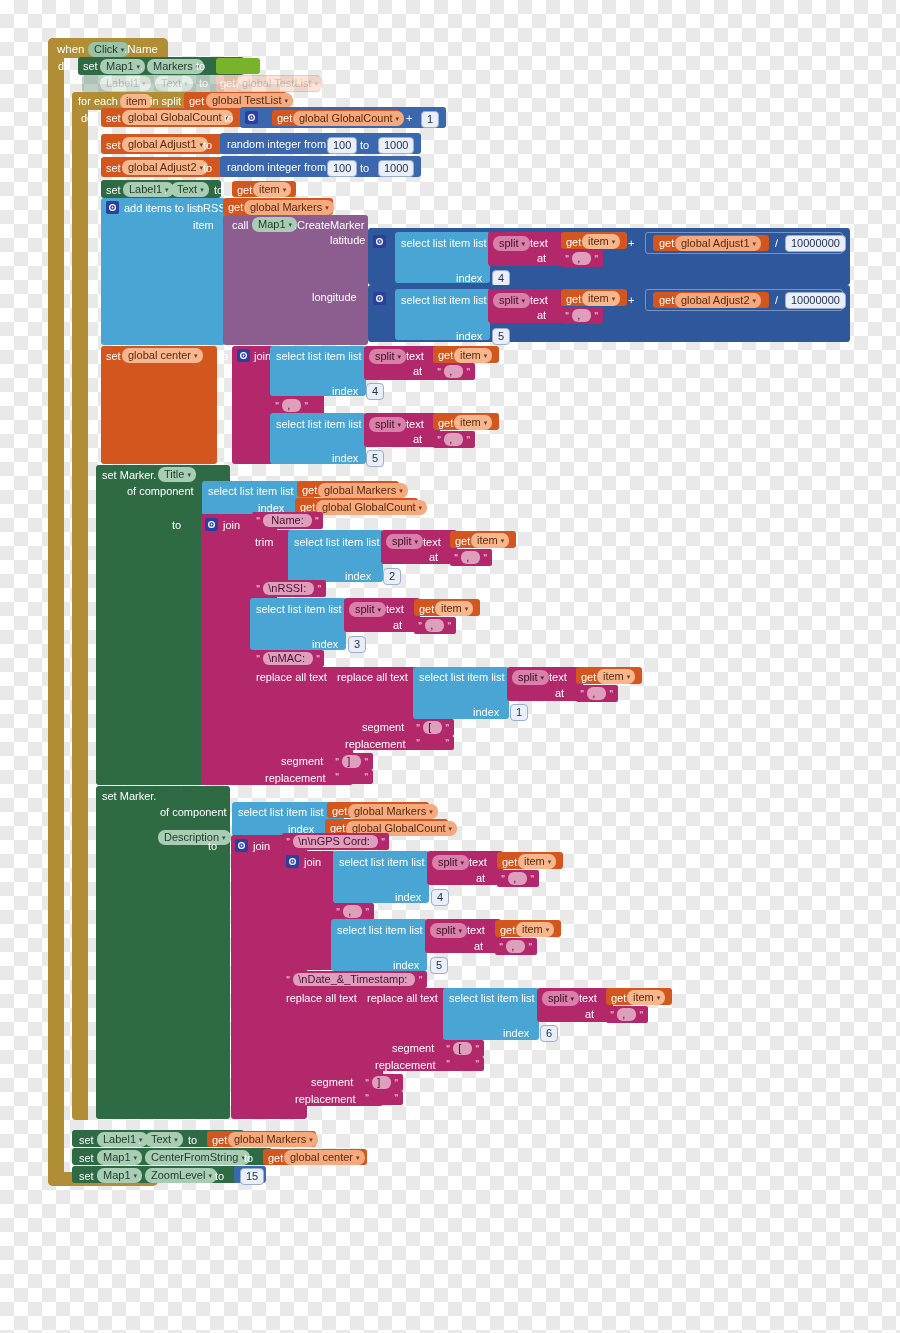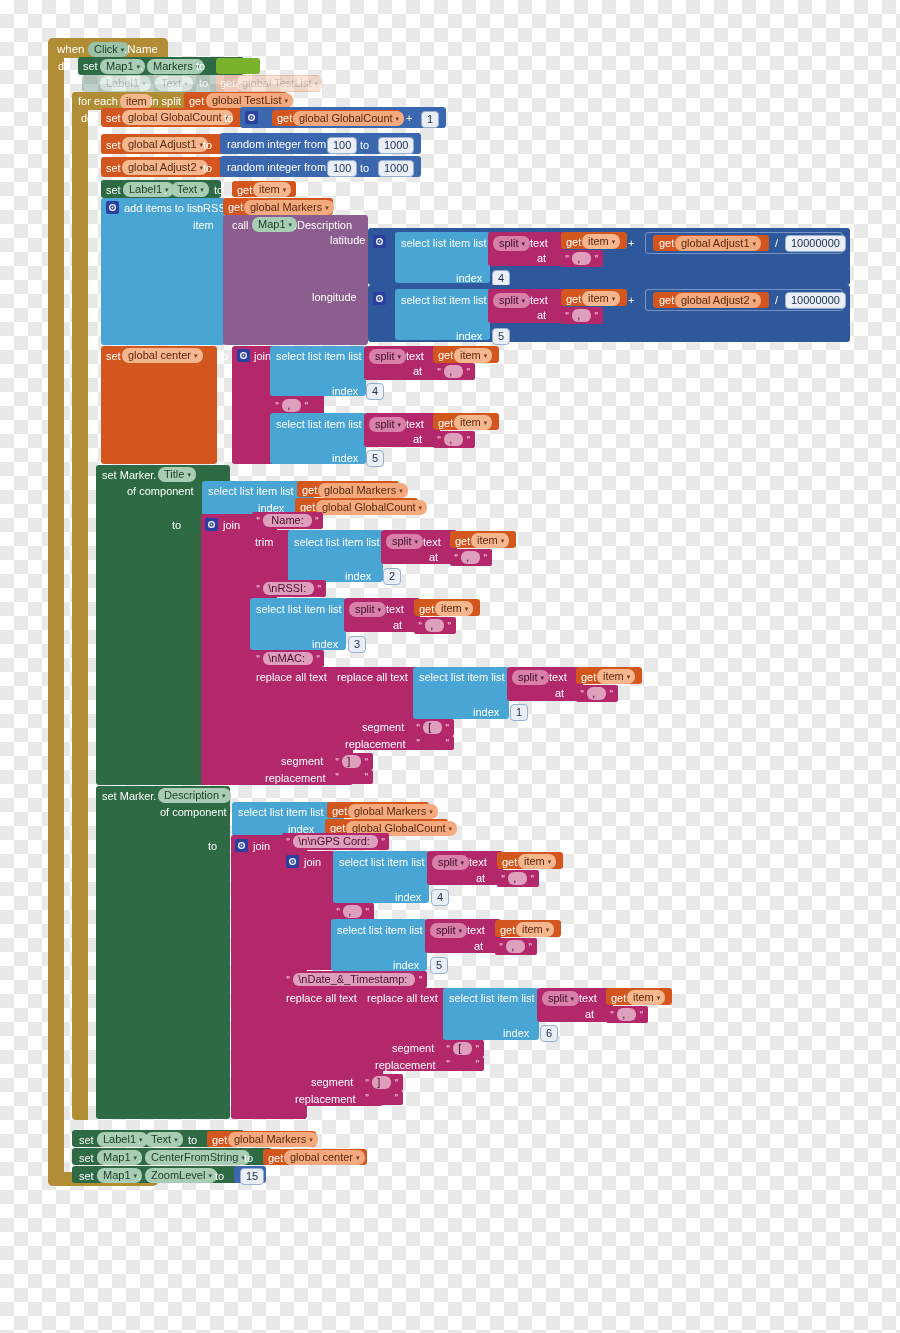--- a/index.html
+++ b/index.html
@@ -217,21 +217,21 @@
     <span class="car">▾</span>
 </span>
 <span class="lbl" style="left:193px;top:219px;">item</span>
 
 <div class="blk c-call" style="left:223px;top:215px;width:145px;height:130px;border-radius:3px;"></div>
 <span class="lbl" style="left:232px;top:219px;">call</span>
 <span class="pill greeny" style="left:252px;top:217px;">
   <span>Map1</span>
     <span class="car">▾</span>
 </span>
-<span class="lbl" style="left:294px;top:219px;">.Description</span>
+<span class="lbl" style="left:294px;top:219px;">.CreateMarker</span>
 <span class="lbl" style="left:330px;top:234px;">latitude</span>
 <span class="lbl" style="left:312px;top:291px;">longitude</span>
 
 <div class="blk c-mathd" style="left:368px;top:228px;width:482px;height:57px;border-radius:3px;"></div>
 <div class="gear" style="left:373px;top:235px;">
   <svg width="9" height="9" viewBox="0 0 10 10">
       <circle cx="5" cy="5" r="3.2" fill="none" stroke="#fff" stroke-width="1.4"></circle>
       <circle cx="5" cy="5" r="1" fill="#fff"></circle>
     </svg>
 </div>
@@ -523,21 +523,21 @@
 </span>
 <span class="lbl" style="left:265px;top:772px;">replacement</span>
 <span class="txt" style="left:331px;top:770px;">
   <span class="q">❞</span>
     <span class="v"></span>
     <span class="q">❞</span>
 </span>
 
 <div class="blk c-comp" style="left:96px;top:786px;width:134px;height:333px;border-radius:3px;"></div>
 <span class="lbl" style="left:102px;top:790px;">set Marker.</span>
-<span class="pill greeny" style="left:158px;top:788px;">
+<span class="pill greeny" style="left:158px;top:830px;">
   <span>Description</span>
     <span class="car">▾</span>
 </span>
 <span class="lbl" style="left:160px;top:806px;">of component</span>
 <div class="blk c-list" style="left:232px;top:802px;width:112px;height:34px;border-radius:3px;"></div>
 <span class="lbl" style="left:238px;top:806px;">select list item  list</span>
 <div class="blk c-getorg" style="left:327px;top:802px;width:102px;height:16px;border-radius:3px;"></div>
 <span class="lbl" style="left:332px;top:805px;">get</span>
 <span class="pill orange" style="left:348px;top:804px;">
   <span>global Markers</span>

